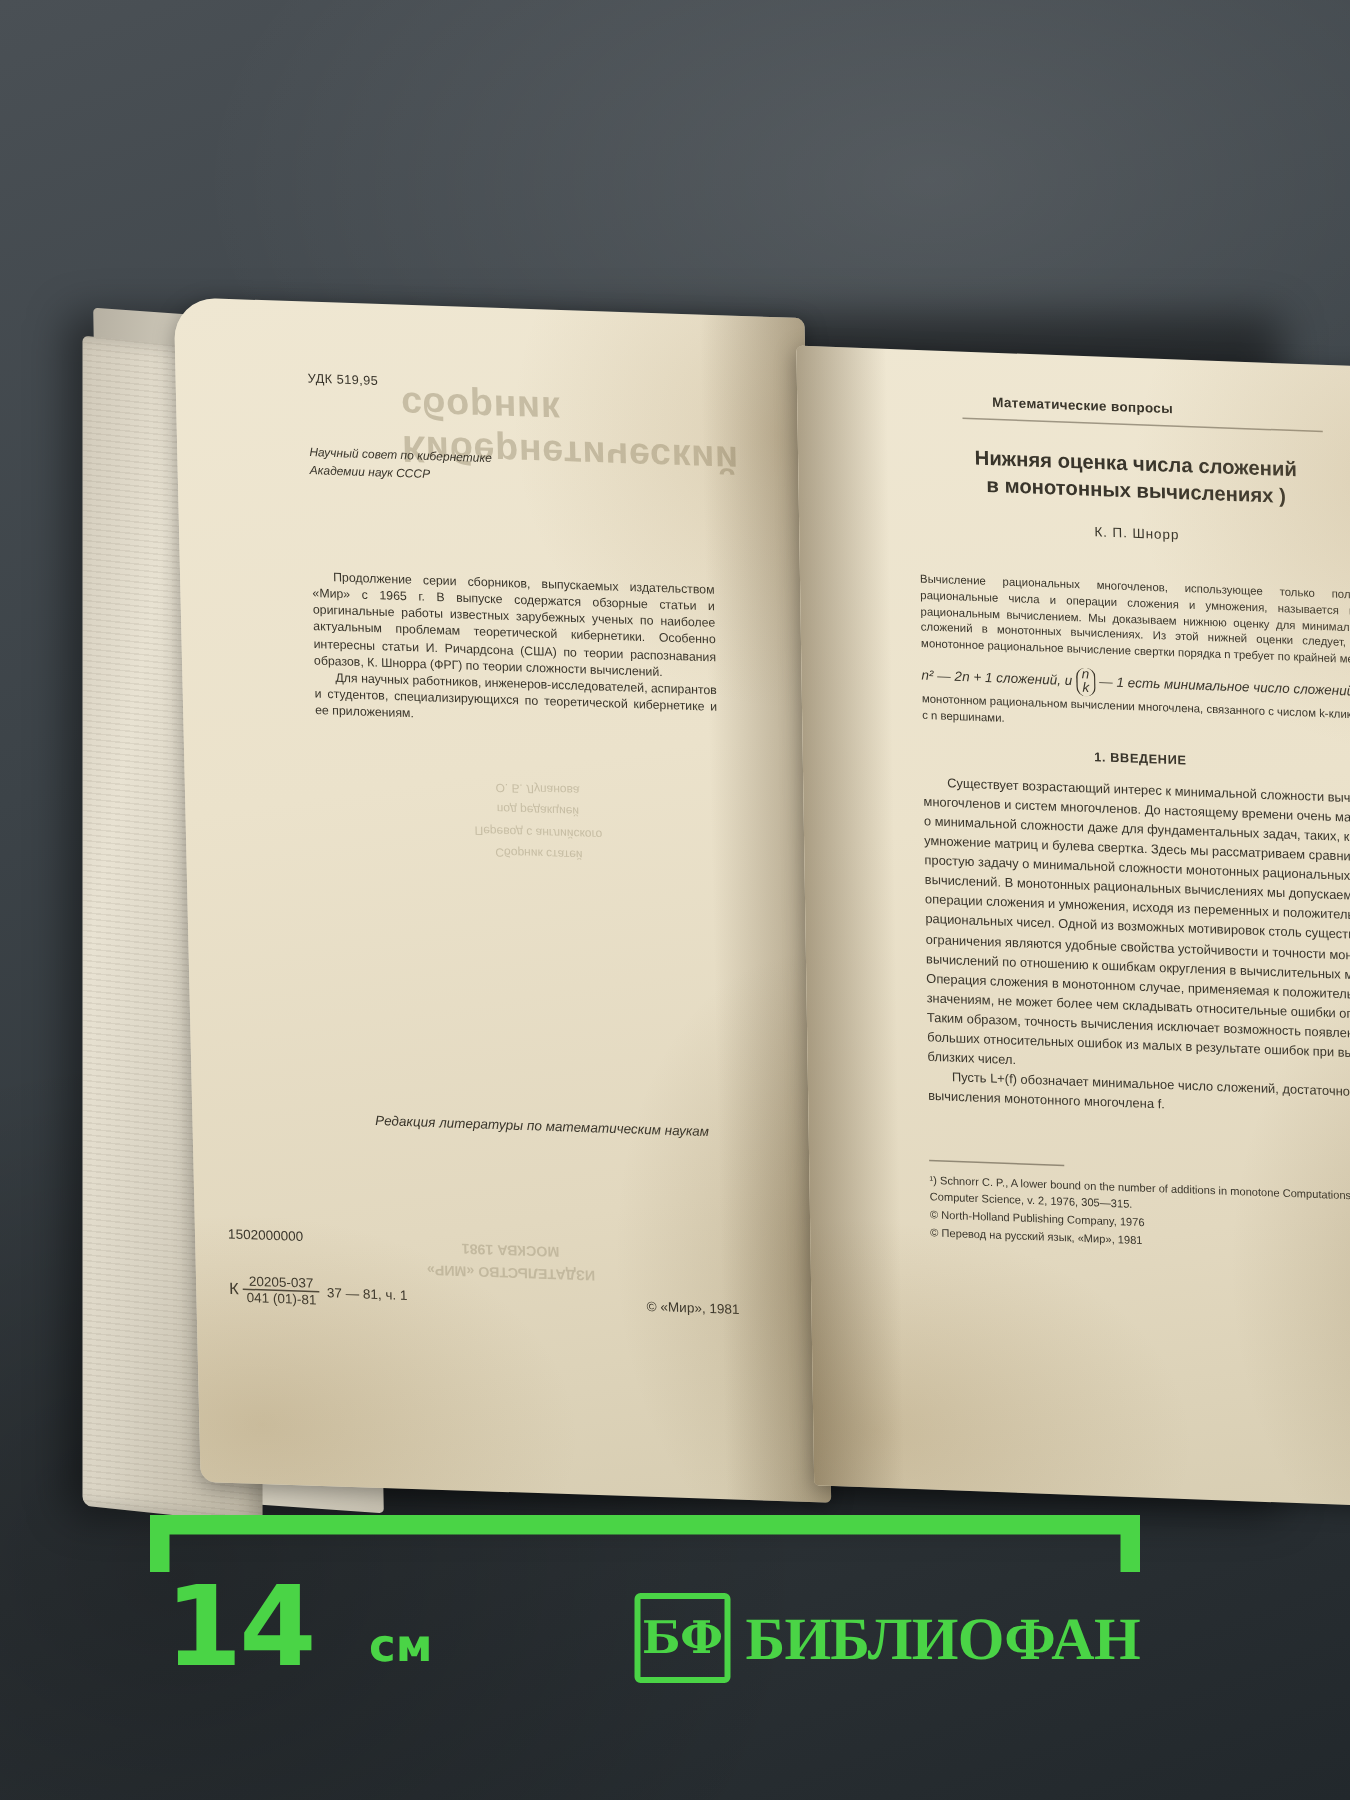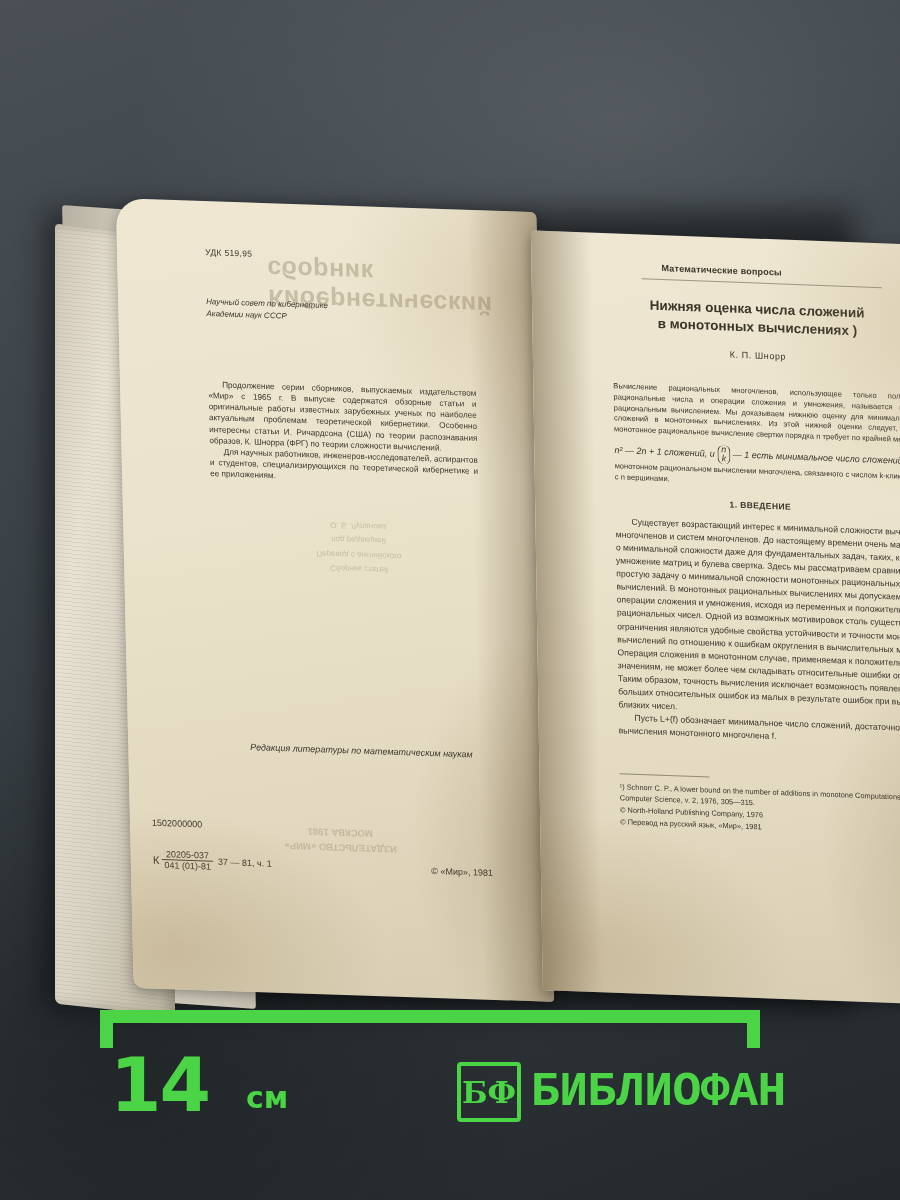--- a/index.html
+++ b/index.html
@@ -241,41 +241,41 @@
     letter-spacing: -2px;
   }
   #cm-unit {
     position: absolute; left: 246px; top: 1080px;
     font-size: 30px; font-weight: bold; color: #4ad446;
     font-family: "DejaVu Sans", sans-serif;
   }
 
   
   #logo {
-    position: absolute; left: 457px; top: 1062px;
+    position: absolute; left: 423px; top: 1062px;
     display: flex; align-items: center; gap: 10px;
   }
   #logo .mark {
     width: 56px; height: 52px;
     border: 4px solid #4ad446;
     border-radius: 4px;
     position: relative;
     display: flex; align-items: center; justify-content: center;
     color: #4ad446; font-size: 30px; font-weight: bold;
     font-family: "DejaVu Serif", serif;
   }
   #logo .mark::after {
     content: "";
     position: absolute; left: 50%; top: 6px; bottom: 6px;
     width: 3px; background: #4ad446; transform: translateX(-50%);
     opacity: .0;
   }
   #logo .wordmark {
-    font-size: 48px; font-weight: bold; color: #4ad446;
-    font-family: Liberation Mono, monospace; letter-spacing: -0.5px;
+    font-size: 40px; font-weight: bold; color: #4ad446;
+    font-family: Liberation Serif, serif; letter-spacing: -0.5px;
   }
 </style>
 </head>
 <body>
 
 <div id="scene">
   <div class="desk-sheen"></div>
 
   <div id="book">
     <div class="book-shadow"></div>

